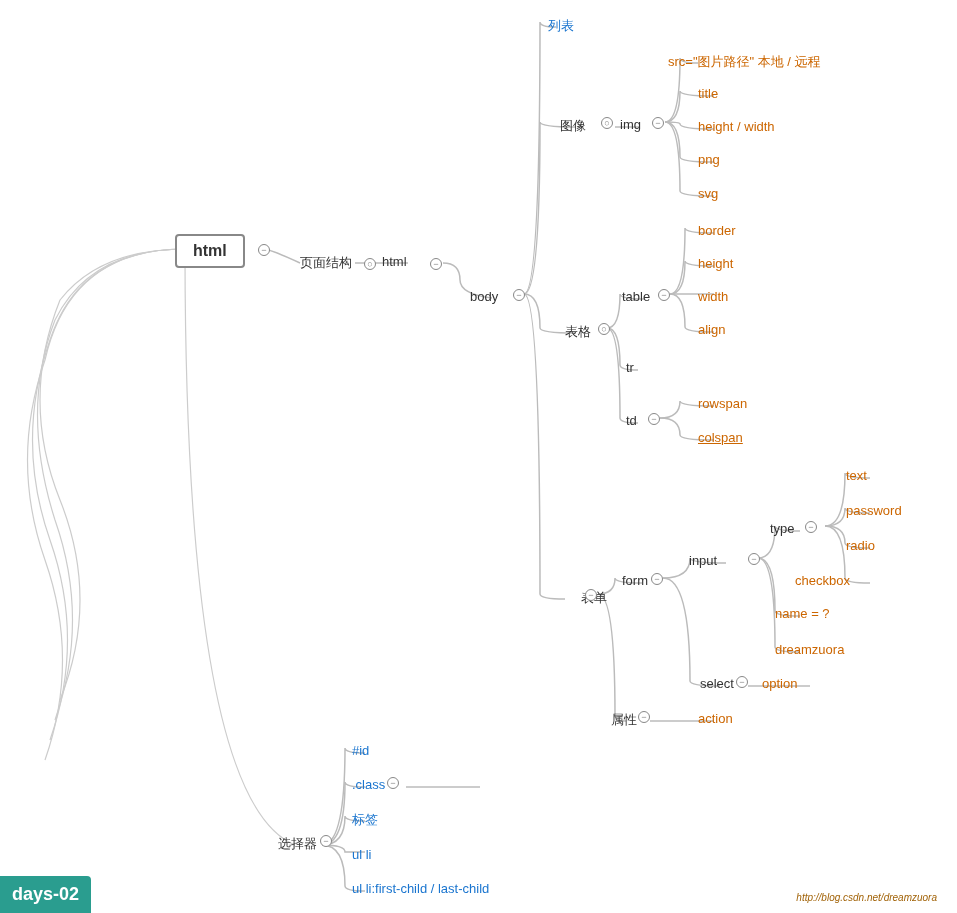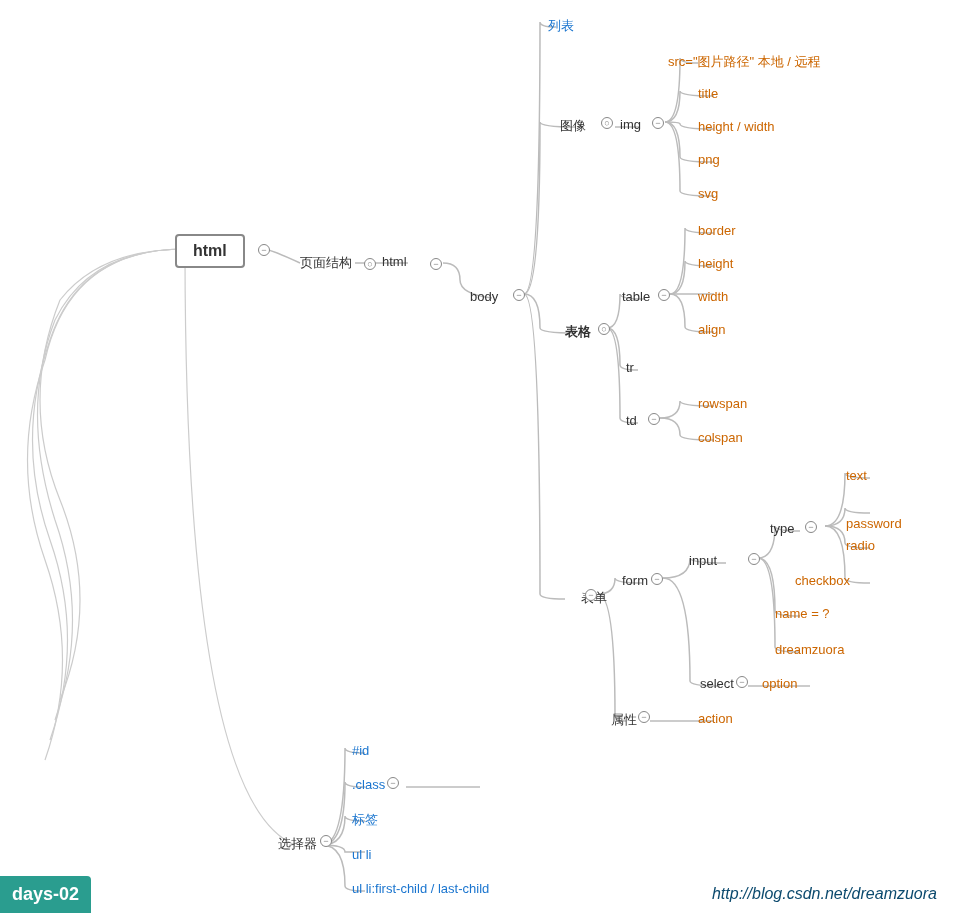--- a/index.html
+++ b/index.html
@@ -80,22 +80,22 @@
       font-size: 18px;
       font-weight: bold;
       padding: 8px 12px;
       border-top-right-radius: 4px;
     }
 
     .bottom-url {
       position: absolute;
       bottom: 10px;
       right: 20px;
-      color: #0c4a6e;
-      font-size: 16px;
+      color: #a16207;
+      font-size: 10px;
       font-style: italic;
     }
   </style>
 </head>
 <body>
 
 <div id="mindmap-container">
 
   <svg id="mindmap-svg">
 
@@ -226,21 +226,21 @@
   </div>
 
   <div class="node-text orange" style="left:698px; top:152px;">
     <span>png</span>
   </div>
 
   <div class="node-text orange" style="left:698px; top:186px;">
     <span>svg</span>
   </div>
 
-  <div class="node-text" style="left:565px; top:323px;font-weight:bold;">
+  <div class="node-text" style="left:565px; top:323px;">
     <span>表格</span>
   </div>
   <div class="circle-btn" style="left:598px; top:323px;">○</div>
 
   <div class="node-text" style="left:622px; top:289px;">
     <span>table</span>
   </div>
   <div class="circle-btn" style="left:658px; top:289px;">−</div>
 
   <div class="node-text orange" style="left:698px; top:223px;">
@@ -261,21 +261,21 @@
   </div>
 
   <div class="node-text" style="left:626px; top:413px;">
     <span>td</span>
   </div>
   <div class="circle-btn" style="left:648px; top:413px;">−</div>
 
   <div class="node-text orange" style="left:698px; top:396px;">
     <span>rowspan</span>
   </div>
-  <div class="node-text orange" style="left:698px; top:430px;">
+  <div class="node-text orange" style="left:698px; top:430px;text-decoration:underline;">
     <span>colspan</span>
   </div>
 
   <div class="node-text" style="left:581px; top:589px;">
     <span>表单</span>
   </div>
   <div class="circle-btn" style="left:585px; top:589px;">−</div>
 
   <div class="node-text" style="left:622px; top:573px;">
     <span>form</span>
@@ -288,21 +288,21 @@
   <div class="circle-btn" style="left:748px; top:553px;">−</div>
 
   <div class="node-text" style="left:770px; top:521px;">
     <span>type</span>
   </div>
   <div class="circle-btn" style="left:805px; top:521px;">−</div>
 
   <div class="node-text orange" style="left:846px; top:468px;">
     <span>text</span>
   </div>
-  <div class="node-text orange" style="left:846px; top:516px;">
+  <div class="node-text orange" style="left:846px; top:503px;">
     <span>password</span>
   </div>
   <div class="node-text orange" style="left:846px; top:538px;">
     <span>radio</span>
   </div>
   <div class="node-text orange" style="left:795px; top:573px;">
     <span>checkbox</span>
   </div>
 
   <div class="node-text orange" style="left:775px; top:606px;">

